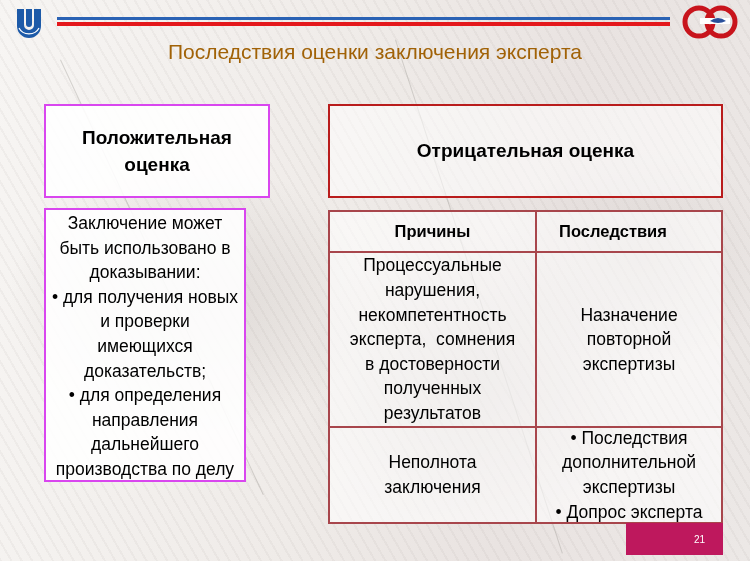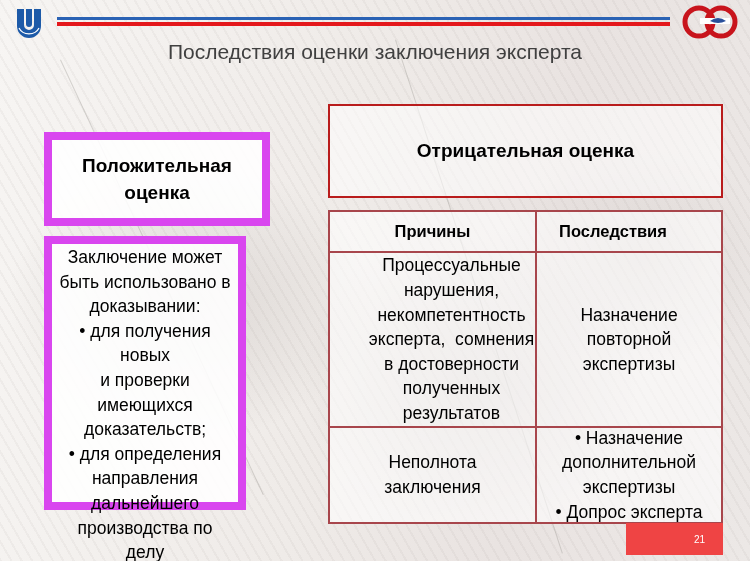--- a/index.html
+++ b/index.html
@@ -20,45 +20,45 @@
   .diag-line { position:absolute; width:1px; background:rgba(150,145,140,0.35); transform-origin:top left; }
 
   
   .logo-left { position:absolute; left:14px; top:6px; width:30px; height:32px; }
   .logo-right { position:absolute; left:680px; top:4px; width:62px; height:36px; }
   .stripe { position:absolute; left:57px; width:613px; }
   .stripe.blue { top:17px; height:3px; background:#2a62b4; }
   .stripe.red { top:22px; height:4px; background:#e4181c; }
   .title {
     position:absolute; left:0; width:750px; top:40px; text-align:center;
-    font-size:21px; color:#404040;
+    font-size:21px; color:#a16207;
   }
 
   
   .box {
     position:absolute; box-sizing:border-box; background:rgba(255,255,255,0.88);
     display:flex; align-items:center; justify-content:center; text-align:center;
   }
-  .blue-box { border:8px solid #d946ef;margin-top:28px; }
+  .blue-box { border:2px solid #d946ef; }
   .red-box { border:2px solid #b91c1c; }
   .pos-head { left:44px; top:104px; width:226px; height:94px; font-weight:bold; font-size:19px; line-height:27px; }
   .pos-body { left:44px; top:208px; width:202px; height:274px; font-size:17.5px; line-height:24.6px; padding:0 4px; align-items:flex-start; padding-top:1px; }
   .neg-head { left:328px; top:104px; width:395px; height:94px; font-weight:bold; font-size:19px; background:rgba(255,255,255,0.55); }
 
   .table {
     position:absolute; left:328px; top:210px; width:395px; height:314px;
     box-sizing:border-box; border:2px solid #a8464c; background:rgba(255,255,255,0.6);
   }
   .cell { position:absolute; box-sizing:border-box; display:flex; align-items:center; justify-content:center; text-align:center; font-size:17.5px; line-height:24.6px;border-radius:8px; }
   .hdr { font-weight:bold; font-size:16.5px; }
   .vline { position:absolute; left:205px; top:0; bottom:0; width:2px; background:#a8464c; }
   .hline { position:absolute; left:0; right:0; height:2px; background:#a8464c; }
   .page-num {
     position:absolute; left:626px; top:523px; width:97px; height:32px;
-    background:#ef4444; color:#fff; font-size:10px;
+    background:#be185d; color:#fff; font-size:10px;
     display:flex; align-items:center; justify-content:flex-end; padding-right:18px; box-sizing:border-box;
   }
 </style>
 </head>
 <body>
 
 <div class="bg-texture"></div>
 <div class="diag-line" style="left:395px;top:40px;height:540px;transform:rotate(-18deg);"></div>
 <div class="diag-line" style="left:60px;top:60px;height:480px;transform:rotate(-25deg);"></div>
 
@@ -104,21 +104,21 @@
 </div>
 
 <div class="table">
   <div class="vline"></div>
   <div class="hline" style="top:39px;"></div>
   <div class="hline" style="top:214px;"></div>
 
   <div class="cell hdr" style="left:0;top:0;width:205px;height:39px;">Причины</div>
   <div class="cell hdr" style="left:207px;top:0;width:152px;height:39px;">Последствия</div>
 
-  <div class="cell" style="left:0;top:41px;width:205px;height:173px;margin-left:19px;">
+  <div class="cell" style="left:0;top:41px;width:205px;height:173px;">
     <div>
       <div>Процессуальные</div>
       <div>нарушения,</div>
       <div>некомпетентность</div>
       <div style="white-space:pre;">эксперта,  сомнения</div>
       <div>в достоверности</div>
       <div>полученных</div>
       <div>результатов</div>
     </div>
   </div>
@@ -131,21 +131,21 @@
   </div>
 
   <div class="cell" style="left:0;top:216px;width:205px;height:94px;">
     <div>
       <div>Неполнота</div>
       <div>заключения</div>
     </div>
   </div>
   <div class="cell" style="left:207px;top:216px;width:184px;height:94px;">
     <div>
-      <div>• Назначение</div>
+      <div>• Последствия</div>
       <div>дополнительной</div>
       <div>экспертизы</div>
       <div>• Допрос эксперта</div>
     </div>
   </div>
 </div>
 
 <div class="page-num">21</div>
 
 </body></html>

